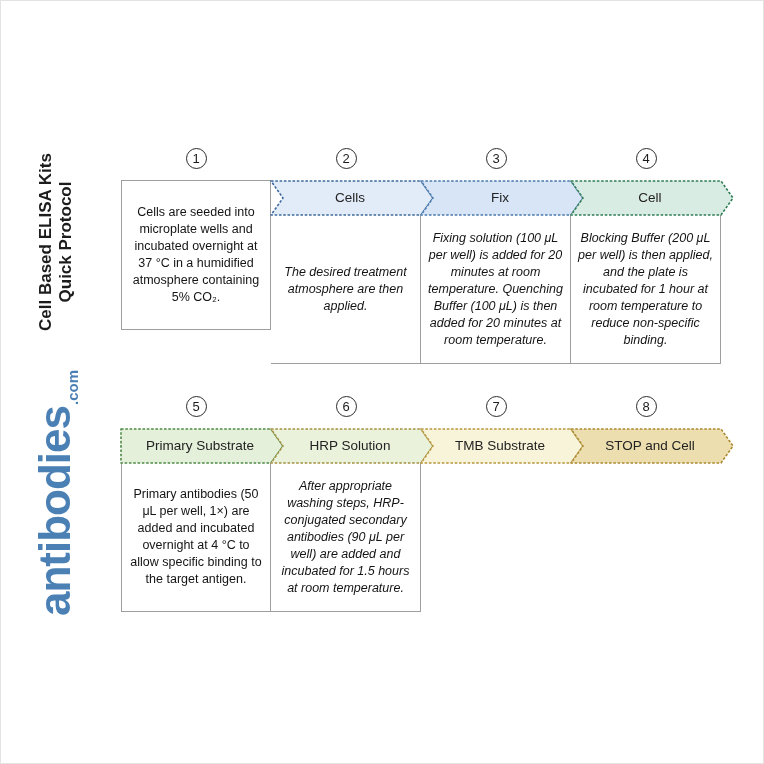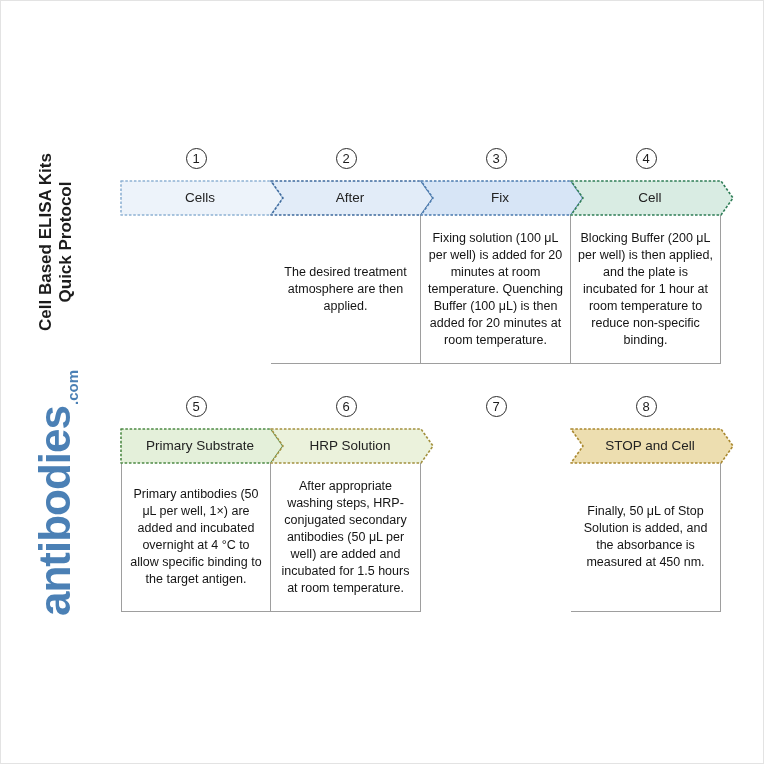--- a/index.html
+++ b/index.html
@@ -38,21 +38,21 @@
   .arrow-label{
     position:absolute;left:0;top:0;width:150px;height:34px;
     display:flex;align-items:center;justify-content:center;
     font-size:13.5px;color:#222222;transform:translateX(4px);
   }
   .desc{
     width:150px;height:150px;box-sizing:border-box;border:1px solid #9e9e9e;
     background:#ffffff;display:flex;align-items:center;justify-content:center;
     padding:6px 7px;text-align:center;font-size:12.5px;line-height:1.36;color:#141414;
   }
-  .step:not(.first) .desc{border-left:0;}
+  .step:not(.first) .desc{border-left:0;font-style:italic;}
 </style>
 </head>
 <body>
 
 <div class="canvas">
 
   <div class="title-rot">
     <div>Cell Based ELISA Kits</div>
     <div>Quick Protocol</div>
   </div>
@@ -60,36 +60,33 @@
   <div class="logo-rot" style="color: rgb(75, 128, 181);">
     <span class="logo-main">antibodies</span>
     <span class="logo-com">.com</span>
   </div>
 
   <div class="row" id="row-1">
       <div class="step first">
     <div class="num">
       <span>1</span>
     </div>
-    <div class="arrow-wrap">
-      <svg class="arrow-svg" width="164" height="38" viewBox="0 0 164 38">
-        <polygon class="arrow-shape" stroke-width="1.6" stroke-dasharray="2.6 1.7" stroke-linejoin="round" points="1,2 151,2 163,19 151,36 1,36" fill="#edf3fa" stroke="#8fb2d4"></polygon>
-      </svg>
-      <span class="arrow-label">Cells</span>
+    <div class="desc">
+      <span>Cells are seeded into microplate wells and incubated overnight at 37 °C in a humidified atmosphere containing 5% CO₂.</span>
     </div>
   </div>
       <div class="step">
     <div class="num">
       <span>2</span>
     </div>
     <div class="arrow-wrap">
       <svg class="arrow-svg" width="164" height="38" viewBox="0 0 164 38">
         <polygon class="arrow-shape" stroke-width="1.6" stroke-dasharray="2.6 1.7" stroke-linejoin="round" points="1,2 151,2 163,19 151,36 1,36 13,19" fill="#e2ecf8" stroke="#3e6a9d"></polygon>
       </svg>
-      <span class="arrow-label">After</span>
+      <span class="arrow-label">Cells</span>
     </div>
     <div class="desc">
       <span>The desired treatment atmosphere are then applied.</span>
     </div>
   </div>
       <div class="step">
     <div class="num">
       <span>3</span>
     </div>
     <div class="arrow-wrap">
@@ -136,37 +133,40 @@
     <div class="num">
       <span>6</span>
     </div>
     <div class="arrow-wrap">
       <svg class="arrow-svg" width="164" height="38" viewBox="0 0 164 38">
         <polygon class="arrow-shape" stroke-width="1.6" stroke-dasharray="2.6 1.7" stroke-linejoin="round" points="1,2 151,2 163,19 151,36 1,36 13,19" fill="#ebf2dc" stroke="#a3913f"></polygon>
       </svg>
       <span class="arrow-label">HRP Solution</span>
     </div>
     <div class="desc">
-      <span>After appropriate washing steps, HRP-conjugated secondary antibodies (50 μL per well) are added and incubated for 1.5 hours at room temperature.</span>
+      <span>After appropriate washing steps, HRP-conjugated secondary antibodies (90 μL per well) are added and incubated for 1.5 hours at room temperature.</span>
     </div>
   </div>
       <div class="step">
     <div class="num">
       <span>7</span>
+    </div>
+    <div class="arrow-wrap">
+      <svg class="arrow-svg" width="164" height="38" viewBox="0 0 164 38">
+        <polygon class="arrow-shape" stroke-width="1.6" stroke-dasharray="2.6 1.7" stroke-linejoin="round" points="1,2 151,2 163,19 151,36 1,36 13,19" fill="#f8f4d9" stroke="#b8973f"></polygon>
+      </svg>
+      <span class="arrow-label">TMB Substrate</span>
     </div>
   </div>
       <div class="step">
     <div class="num">
       <span>8</span>
     </div>
     <div class="arrow-wrap">
       <svg class="arrow-svg" width="164" height="38" viewBox="0 0 164 38">
         <polygon class="arrow-shape" stroke-width="1.6" stroke-dasharray="2.6 1.7" stroke-linejoin="round" points="1,2 151,2 163,19 151,36 1,36 13,19" fill="#eddeb0" stroke="#aa8931"></polygon>
       </svg>
       <span class="arrow-label">STOP and Cell</span>
     </div>
-    <div class="desc">
-      <span>Finally, 50 μL of Stop Solution is added, and the absorbance is measured at 450 nm.</span>
-    </div>
   </div>
     </div>
 
 </div>
 
 </body></html>

